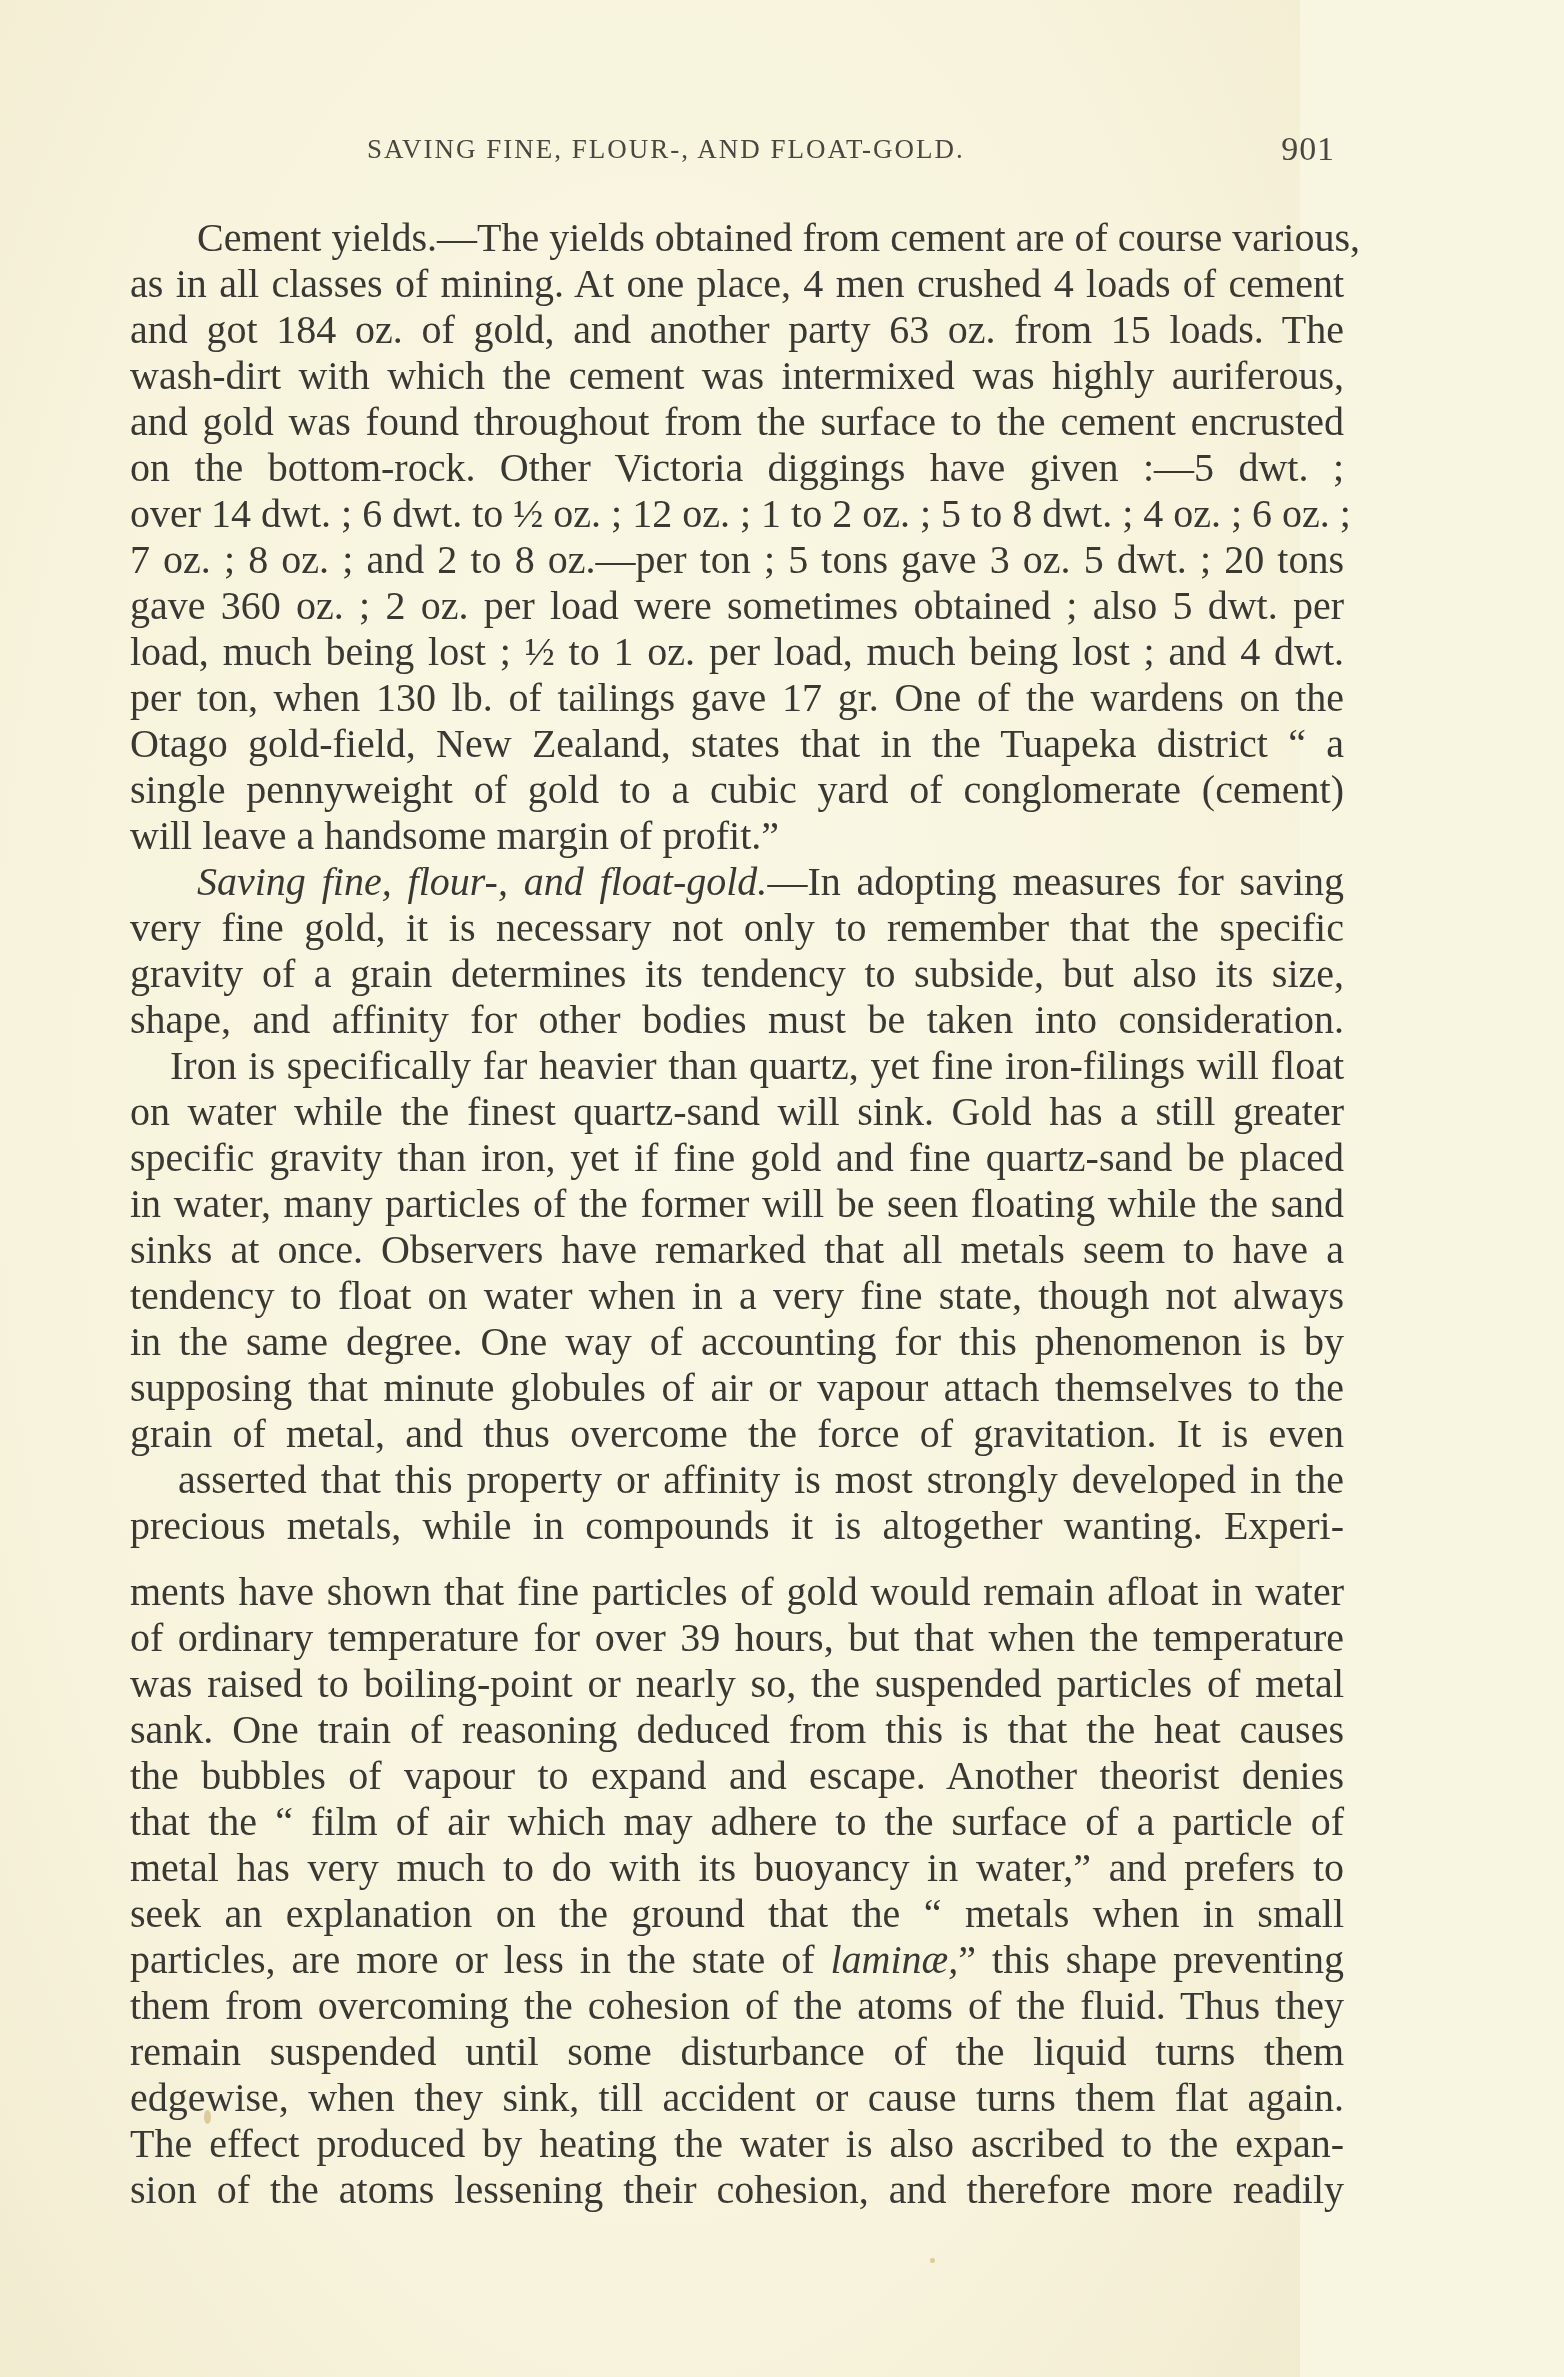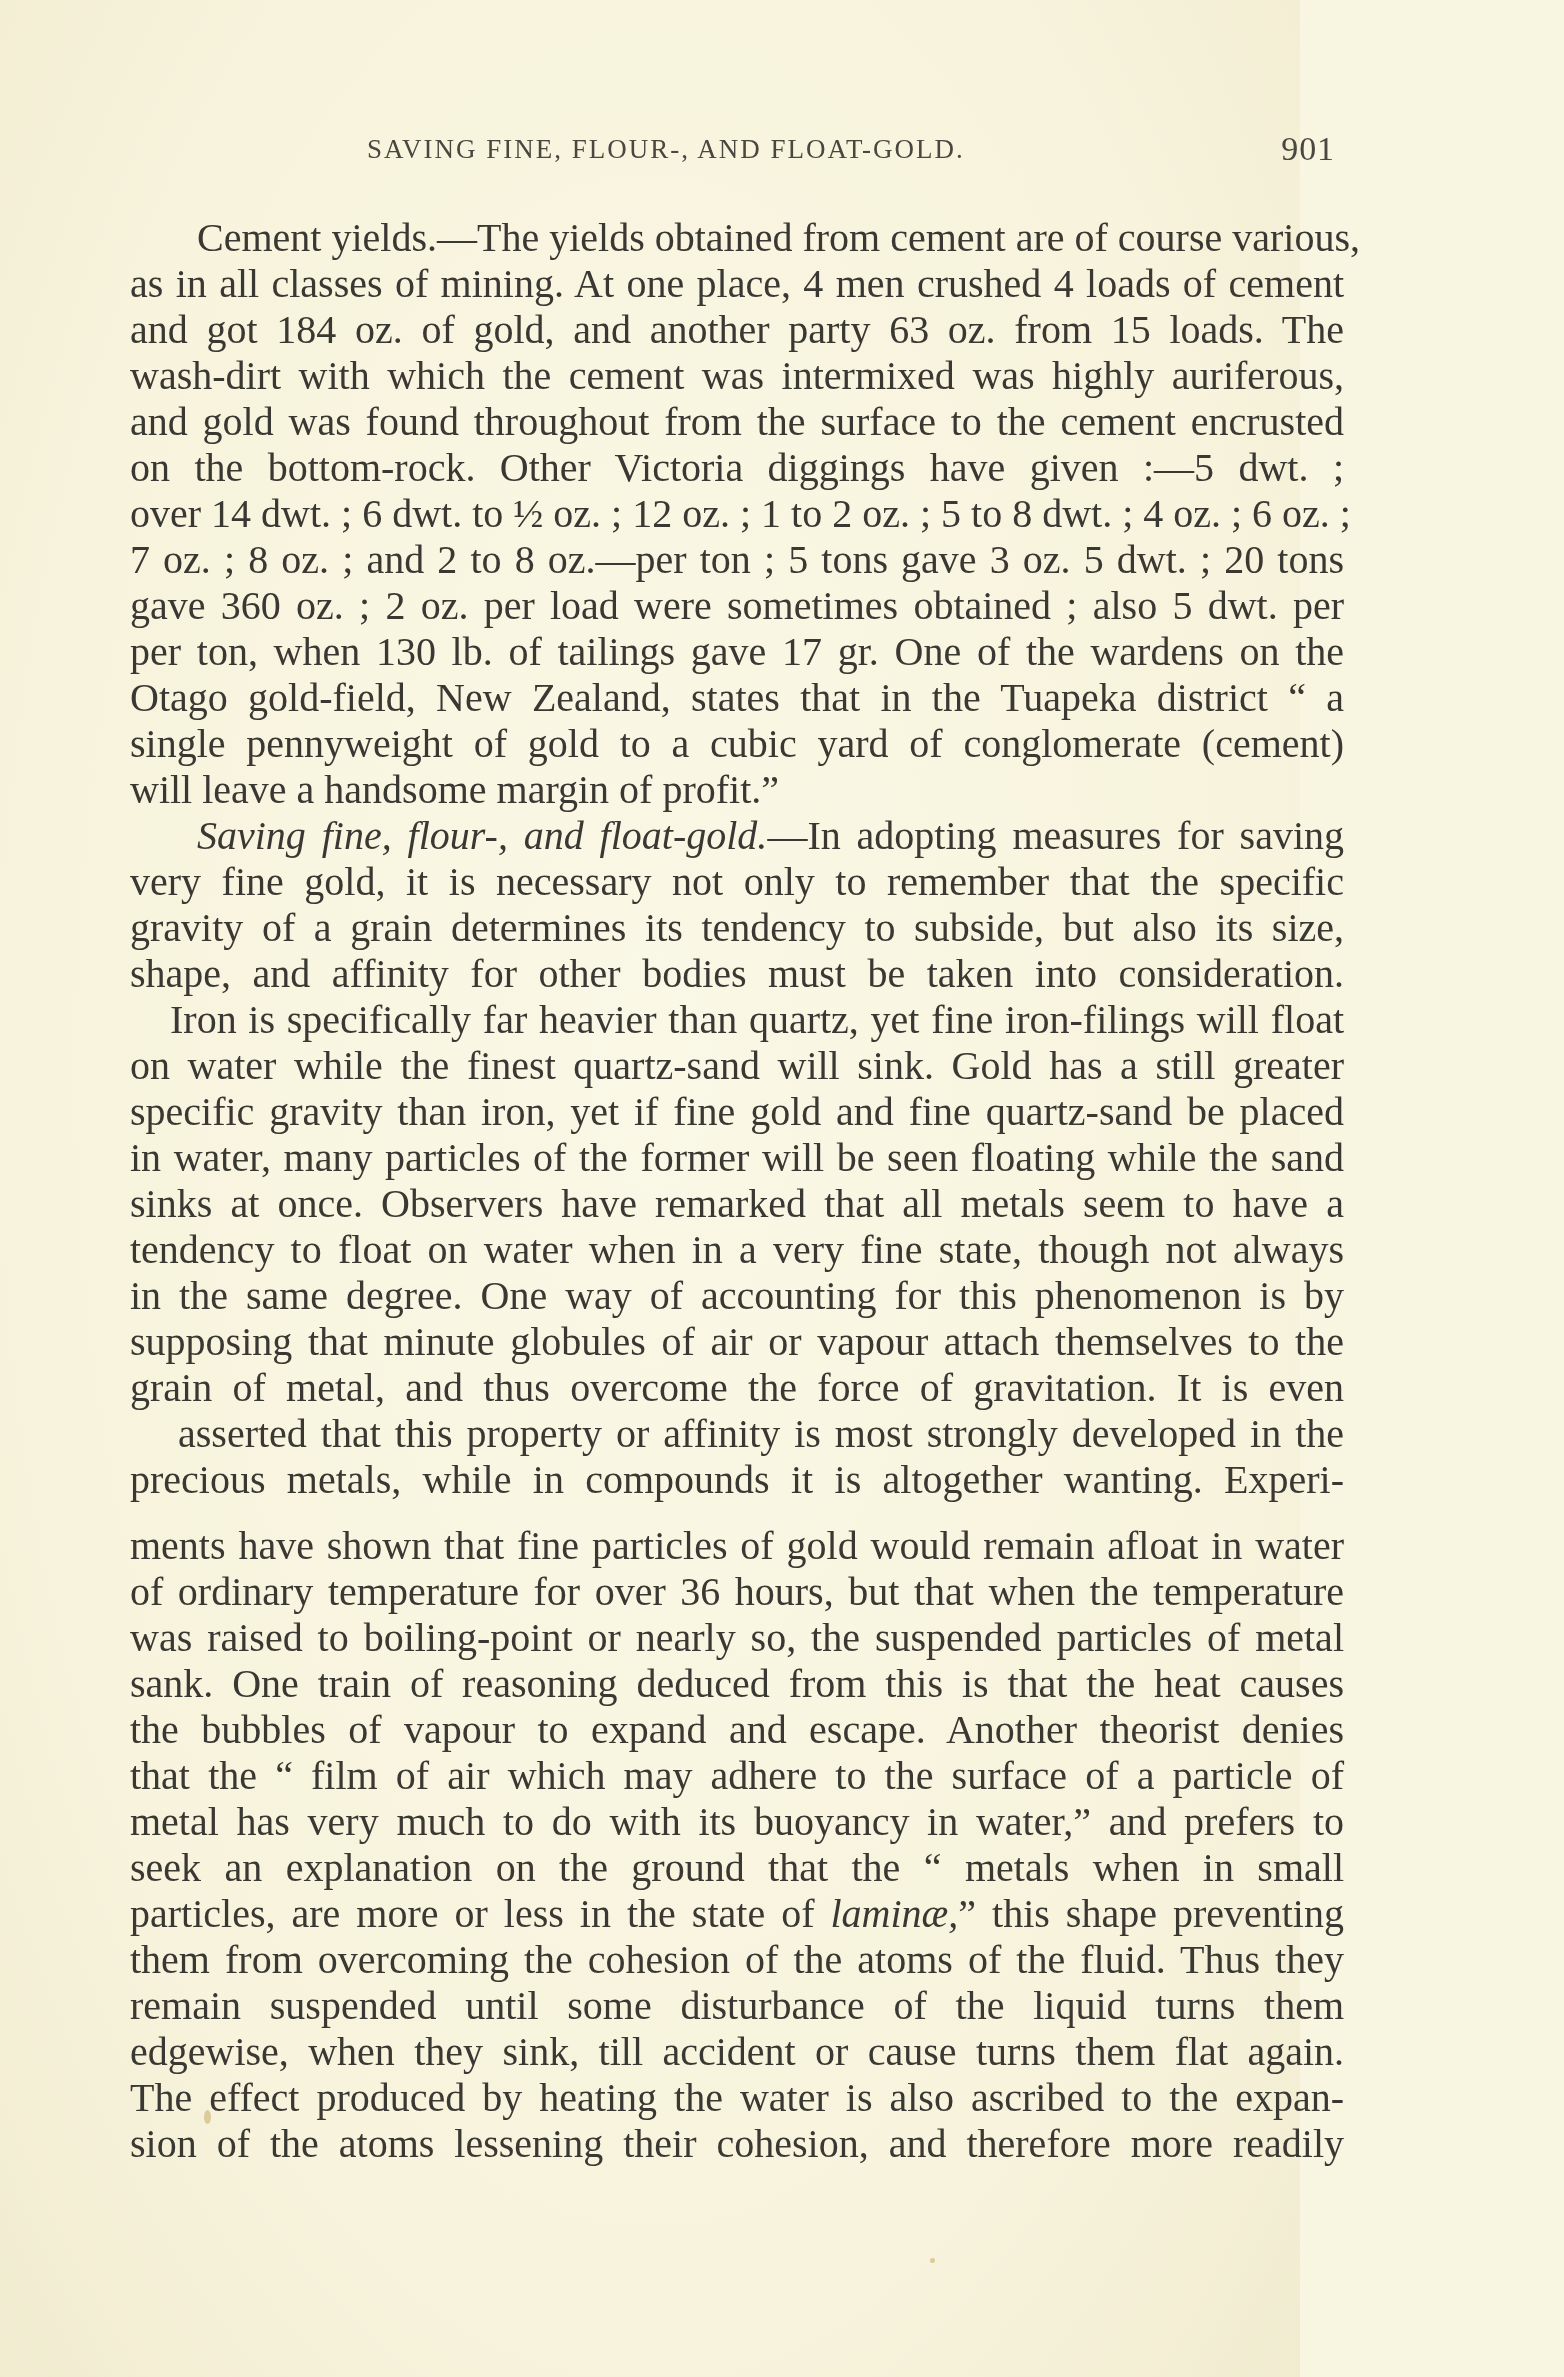--- a/index.html
+++ b/index.html
@@ -93,20 +93,21 @@
     <div>
       <div class="line indent" style="white-space: nowrap;">Cement yields.—The yields obtained from cement are of course various,</div>
       <div class="line" style="white-space: nowrap;">as in all classes of mining.  At one place, 4 men crushed 4 loads of cement</div>
       <div class="line" style="white-space: nowrap;">and got 184 oz. of gold, and another party 63 oz. from 15 loads.  The</div>
       <div class="line" style="white-space: nowrap;">wash-dirt with which the cement was intermixed was highly auriferous,</div>
       <div class="line" style="white-space: nowrap;">and gold was found throughout from the surface to the cement encrusted</div>
       <div class="line" style="white-space: nowrap;">on the bottom-rock.  Other Victoria diggings have given :—5 dwt. ;</div>
       <div class="line" style="white-space: nowrap;">over 14 dwt. ; 6 dwt. to ½ oz. ; 12 oz. ; 1 to 2 oz. ; 5 to 8 dwt. ; 4 oz. ; 6 oz. ;</div>
       <div class="line" style="white-space: nowrap;">7 oz. ; 8 oz. ; and 2 to 8 oz.—per ton ; 5 tons gave 3 oz. 5 dwt. ; 20 tons</div>
       <div class="line" style="white-space: nowrap;">gave 360 oz. ; 2 oz. per load were sometimes obtained ; also 5 dwt. per</div>
+      <div class="line" style="white-space: nowrap;">load, much being lost ; ½ to 1 oz. per load, much being lost ; and 4 dwt.</div>
       <div class="line" style="white-space: nowrap;">per ton, when 130 lb. of tailings gave 17 gr.  One of the wardens on the</div>
       <div class="line" style="white-space: nowrap;">Otago gold-field, New Zealand, states that in the Tuapeka district “ a</div>
       <div class="line" style="white-space: nowrap;">single pennyweight of gold to a cubic yard of conglomerate (cement)</div>
       <div class="line last" style="white-space: nowrap;">will leave a handsome margin of profit.”</div>
     </div>
 
     <div>
       <div class="line indent" style="white-space: nowrap;"><span class="it">Saving fine, flour-, and float-gold.</span><span>—In adopting measures for saving</span></div>
       <div class="line" style="white-space: nowrap;">very fine gold, it is necessary not only to remember that the specific</div>
       <div class="line" style="white-space: nowrap;">gravity of a grain determines its tendency to subside, but also its size,</div>
@@ -116,21 +117,21 @@
       <div class="line" style="white-space: nowrap;">specific gravity than iron, yet if fine gold and fine quartz-sand be placed</div>
       <div class="line" style="white-space: nowrap;">in water, many particles of the former will be seen floating while the sand</div>
       <div class="line" style="white-space: nowrap;">sinks at once.  Observers have remarked that all metals seem to have a</div>
       <div class="line" style="white-space: nowrap;">tendency to float on water when in a very fine state, though not always</div>
       <div class="line" style="white-space: nowrap;">in the same degree.  One way of accounting for this phenomenon is by</div>
       <div class="line" style="white-space: nowrap;">supposing that minute globules of air or vapour attach themselves to the</div>
       <div class="line" style="white-space: nowrap;">grain of metal, and thus overcome the force of gravitation.  It is even</div>
       <div class="line" style="white-space: nowrap; margin-left: 48px;">asserted that this property or affinity is most strongly developed in the</div>
       <div class="line" style="white-space: nowrap;">precious metals, while in compounds it is altogether wanting.  Experi-</div>
       <div class="line" style="white-space: nowrap; margin-top: 20px;">ments have shown that fine particles of gold would remain afloat in water</div>
-      <div class="line" style="white-space: nowrap;">of ordinary temperature for over 36 hours, but that when the temperature</div>
+      <div class="line" style="white-space: nowrap;">of ordinary temperature for over 39 hours, but that when the temperature</div>
       <div class="line" style="white-space: nowrap;">was raised to boiling-point or nearly so, the suspended particles of metal</div>
       <div class="line" style="white-space: nowrap;">sank.  One train of reasoning deduced from this is that the heat causes</div>
       <div class="line" style="white-space: nowrap;">the bubbles of vapour to expand and escape.  Another theorist denies</div>
       <div class="line" style="white-space: nowrap;">that the “ film of air which may adhere to the surface of a particle of</div>
       <div class="line" style="white-space: nowrap;">metal has very much to do with its buoyancy in water,” and prefers to</div>
       <div class="line" style="white-space: nowrap;">seek an explanation on the ground that the “ metals when in small</div>
       <div class="line" style="white-space: nowrap;"><span>particles, are more or less in the state of </span><span class="it">laminæ,</span><span>” this shape preventing</span></div>
       <div class="line" style="white-space: nowrap;">them from overcoming the cohesion of the atoms of the fluid.  Thus they</div>
       <div class="line" style="white-space: nowrap;">remain suspended until some disturbance of the liquid turns them</div>
       <div class="line" style="white-space: nowrap;">edgewise, when they sink, till accident or cause turns them flat again.</div>

